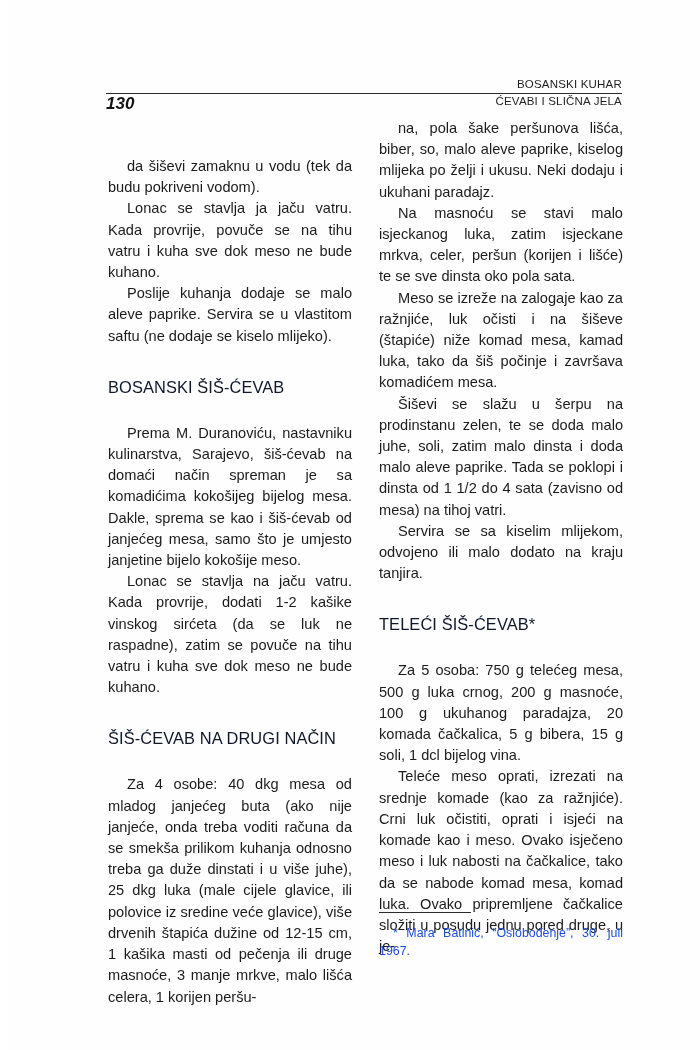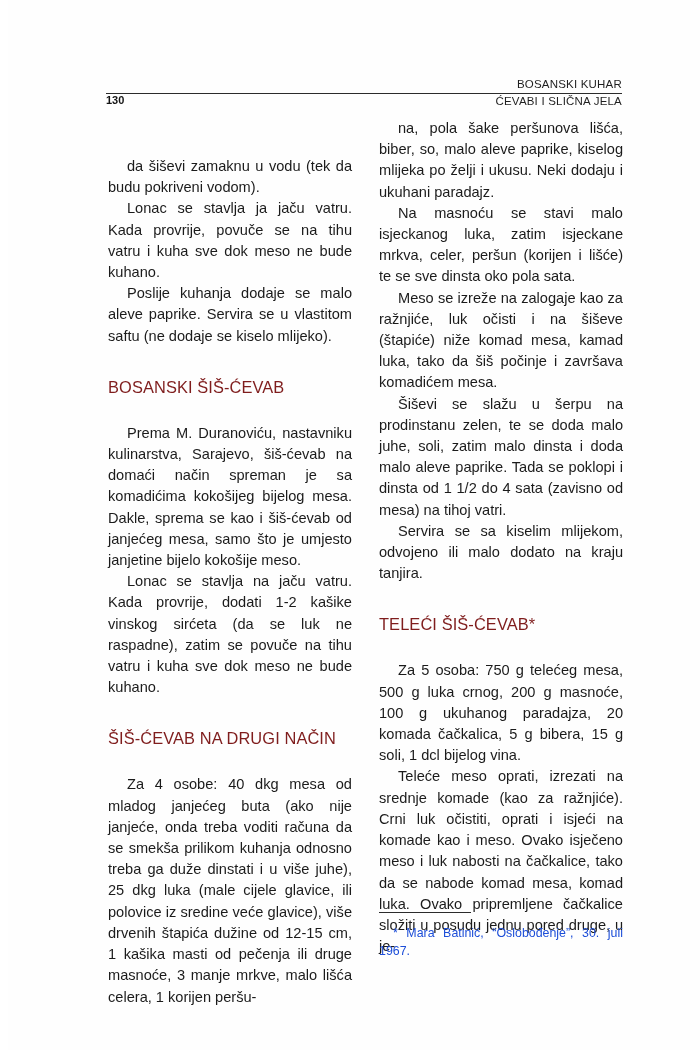--- a/index.html
+++ b/index.html
@@ -45,23 +45,24 @@
     left: 0;
     top: 15px;
     width: 516px;
     height: 0;
     border-top: 1.4px solid #2b2b2b;
   }
   .runhead-folio {
     position: absolute;
     left: 0;
     top: 16px;
-    font-size: 11px;
+    font-size: 17px;
     font-weight: bold;
     color: #141414;
+    font-style: italic;
   }
   .runhead-section {
     position: absolute;
     right: 0;
     top: 17px;
     font-size: 11.5px;
     letter-spacing: 0.2px;
     color: #1f1f1f;
     white-space: nowrap;
   }
@@ -92,21 +93,21 @@
     margin-bottom: 0;
   }
   .para.indent {
     text-indent: 19px;
   }
 
   h2.heading {
     font-size: 16.4px;
     font-weight: normal;
     letter-spacing: 0.1px;
-    color: #7f1d1d;
+    color: #0f172a;
     line-height: 21px;
     margin-top: 27px;
     margin-bottom: 26px;
     white-space: nowrap;
   }
   h2.heading.tight {
     margin-top: 30px;
     margin-bottom: 25px;
   }
 

